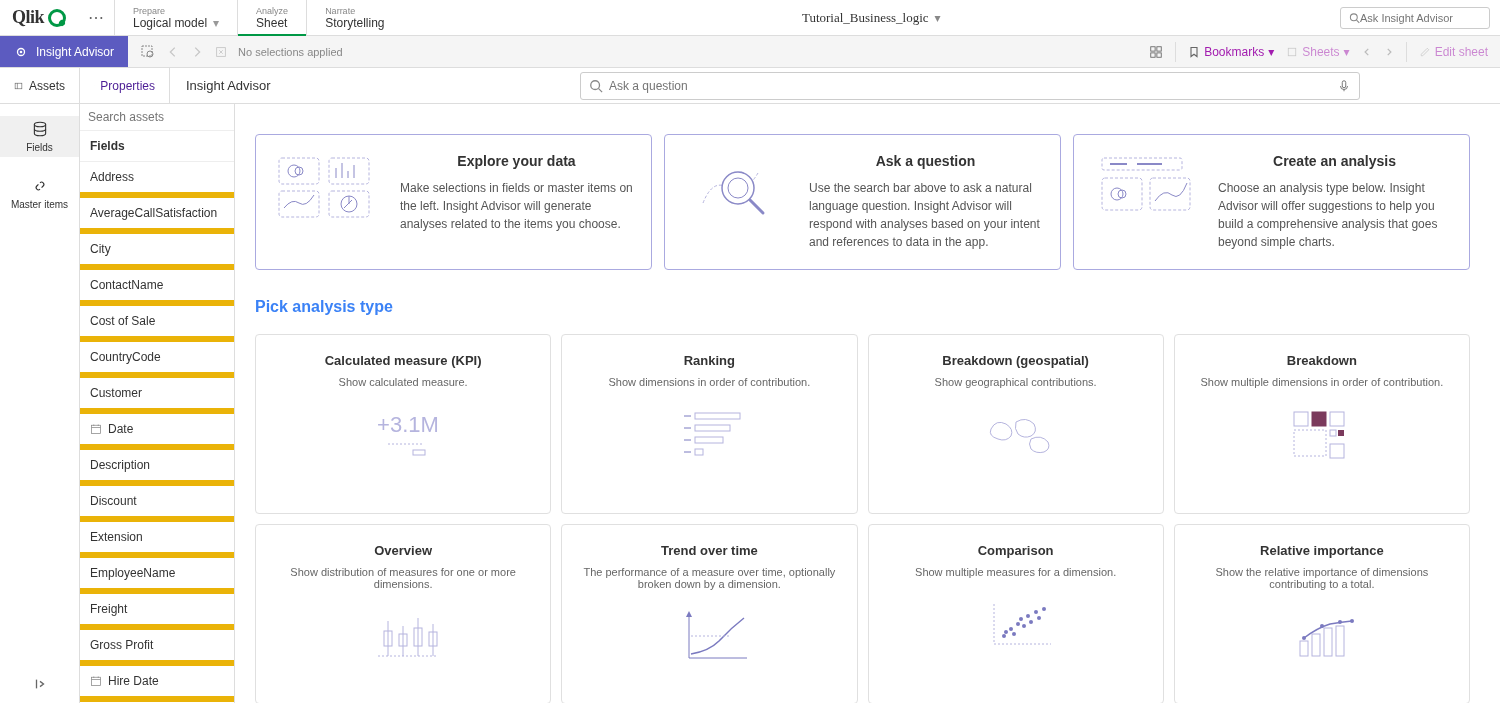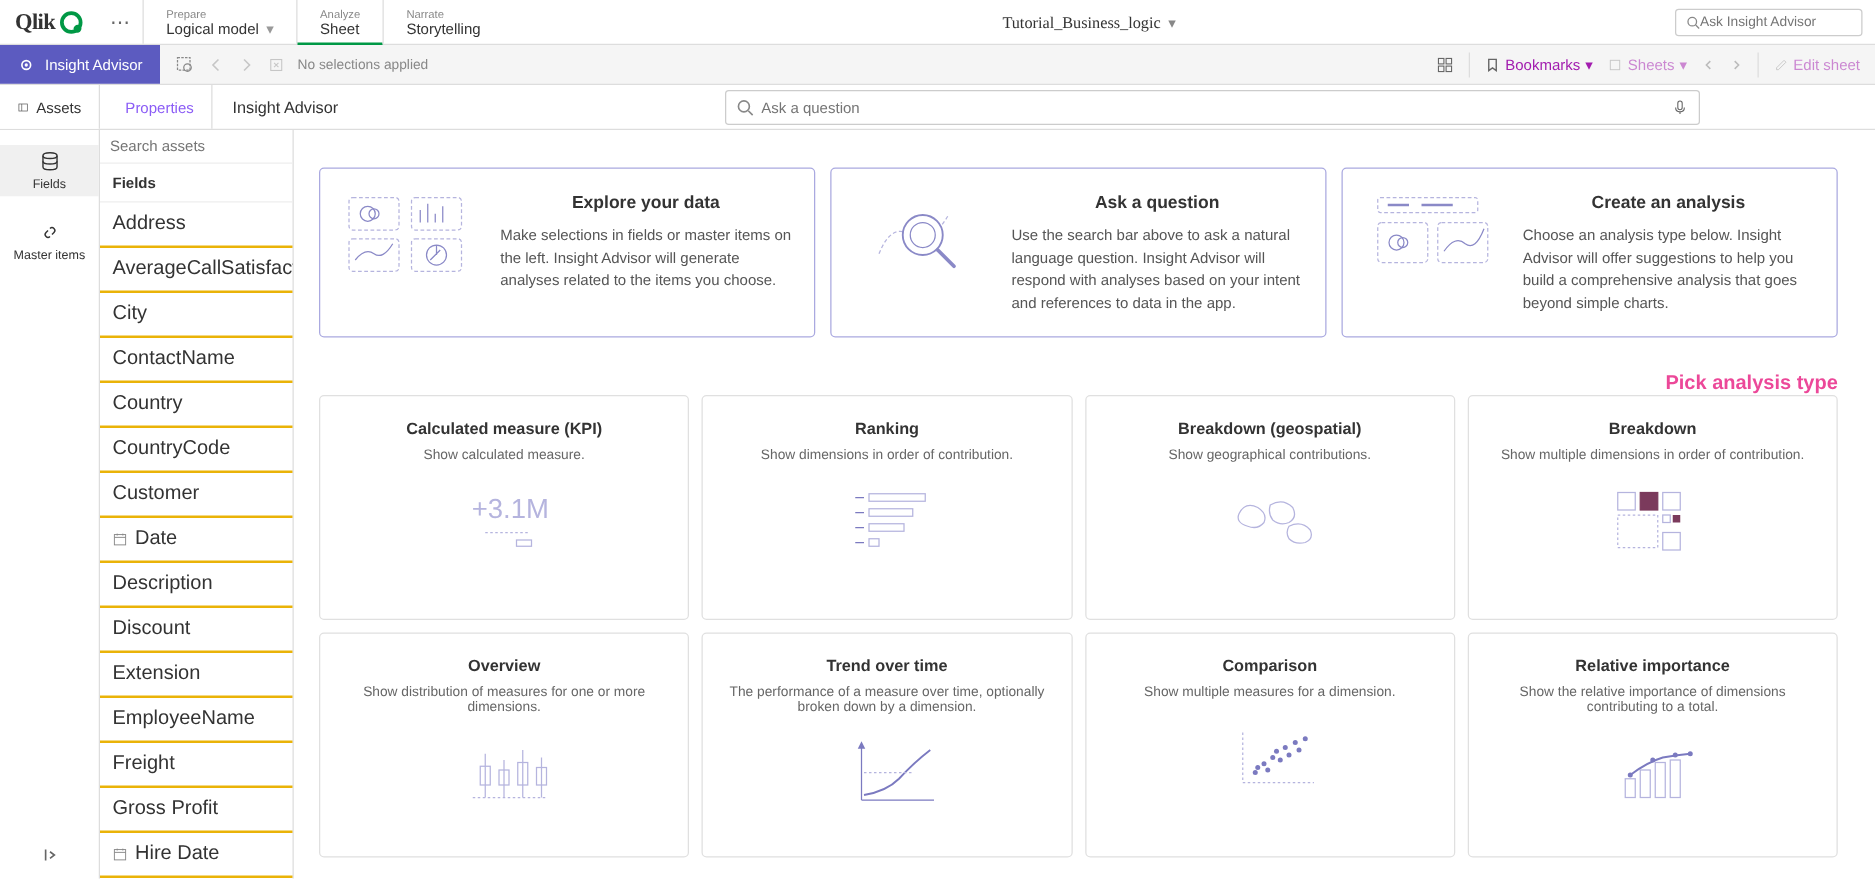--- a/index.html
+++ b/index.html
@@ -34,48 +34,48 @@
 .noselect { font-size: 11px; color: #888; }
 .toolbar-spacer { flex: 1; }
 .toolbar-right { display: flex; align-items: center; gap: 12px; padding: 0 12px; color: #a21caf; font-size: 12px; }
 .tr-item { display: flex; align-items: center; gap: 4px; cursor: pointer; }
 .tr-item.disabled { opacity: 0.5; }
 .tr-sep { width: 1px; height: 20px; background: #ddd; }
 
 
 .subbar { display: flex; align-items: center; height: 36px; border-bottom: 1px solid #ddd; }
 .subbar-assets { display: flex; align-items: center; padding: 0 14px; gap: 6px; height: 100%; border-right: 1px solid #ddd; width: 80px; background: #fff; }
-.subbar-props { display: flex; align-items: center; padding: 0 14px; gap: 6px; height: 100%; border-right: 1px solid #ddd; width: 90px; color: #8b5cf6; }
+.subbar-props { display: flex; align-items: center; padding: 0 14px; gap: 6px; height: 100%; border-right: 1px solid #ddd; width: 90px; color: #4c1d95; }
 .subbar-title { padding: 0 16px; font-size: 13px; font-weight: 500; width: 270px; }
 .subbar-search { flex: 1; display: flex; justify-content: center; padding: 0 20px; }
 .search-large { display: flex; align-items: center; border: 1px solid #ccc; border-radius: 3px; width: 780px; height: 28px; padding: 0 8px; }
 .search-large input { border: none; outline: none; font-size: 12px; flex: 1; }
 
 
 .main { display: flex; height: calc(100vh - 36px - 32px - 36px); }
 .rail { width: 80px; border-right: 1px solid #ddd; display: flex; flex-direction: column; align-items: center; padding-top: 12px; gap: 16px; }
 .rail-item { display: flex; flex-direction: column; align-items: center; gap: 4px; font-size: 10px; cursor: pointer; padding: 4px 0; width: 100%; }
 .rail-item.active { background: #f0f0f0; }
 .rail-bot { margin-top: auto; margin-bottom: 12px; cursor: pointer; color: #666; }
 
 .fields-panel { width: 155px; border-right: 1px solid #ddd; display: flex; flex-direction: column; }
 .fp-search { padding: 6px 8px; border-bottom: 1px solid #eee; }
 .fp-search input { border: none; outline: none; font-size: 12px; width: 100%; }
 .fp-header { padding: 8px 10px; font-size: 12px; font-weight: 600; border-bottom: 1px solid #eee; }
 .fp-list { flex: 1; overflow-y: auto; }
-.fp-item { padding: 8px 10px; font-size: 16px; border-bottom: 2px solid #eab308; cursor: pointer; display: flex; align-items: center; gap: 6px; }
+.fp-item { padding: 8px 10px; font-size: 12px; border-bottom: 6px solid #eab308; cursor: pointer; display: flex; align-items: center; gap: 6px; }
 
 .content { flex: 1; overflow-y: auto; padding: 30px 30px 30px 20px; background: #fff; }
 .hero-row { display: flex; gap: 12px; margin-bottom: 28px; }
 .hero-card { flex: 1; border: 1px solid #aaa9e0; border-radius: 4px; padding: 18px; display: flex; gap: 16px; align-items: flex-start; }
 .hero-card h3 { font-size: 14px; font-weight: 600; margin-bottom: 10px; text-align: center; }
 .hero-card p { font-size: 12px; color: #555; line-height: 1.5; }
 .hero-illus { flex-shrink: 0; width: 110px; height: 70px; display: flex; align-items: center; justify-content: center; }
 
-.section-title { font-size: 16px; color: #ec4899; text-align: right; }
+.section-title { font-size: 16px; margin-bottom: 18px; color: #3b82f6; }
 
 .analysis-grid { display: grid; grid-template-columns: repeat(4, 1fr); gap: 10px; }
 .analysis-card { border: 1px solid #e0e0e0; border-radius: 4px; padding: 18px 14px; display: flex; flex-direction: column; align-items: center; text-align: center; cursor: pointer; min-height: 180px; }
 .analysis-card h4 { font-size: 13px; font-weight: 600; margin-bottom: 8px; }
 .analysis-card p { font-size: 11px; color: #666; margin-bottom: 16px; }
 .ac-illus { width: 80px; height: 60px; }
 
 svg { display: block; }
 
 ::-webkit-scrollbar { width: 12px; }
@@ -245,21 +245,21 @@
   <div class="fields-panel">
     <div class="fp-search">
       <input placeholder="Search assets" style="">
     </div>
     <div class="fp-header">Fields</div>
     <div class="fp-list" id="fields-list">
         <div class="fp-item">Address</div>
         <div class="fp-item">AverageCallSatisfaction</div>
         <div class="fp-item">City</div>
         <div class="fp-item">ContactName</div>
-        <div class="fp-item">Country</div>
+        <div class="fp-item">Cost of Sale</div>
         <div class="fp-item">CountryCode</div>
         <div class="fp-item">Customer</div>
         <div class="fp-item">
           <svg width="12" height="12" viewBox="0 0 16 16">
             <rect x="2" y="3" width="12" height="11" fill="none" stroke="#888"></rect>
             <line x1="2" y1="6" x2="14" y2="6" stroke="#888"></line>
             <line x1="5" y1="2" x2="5" y2="4" stroke="#888"></line>
             <line x1="11" y1="2" x2="11" y2="4" stroke="#888"></line>
           </svg>
           <span>Date</span>

